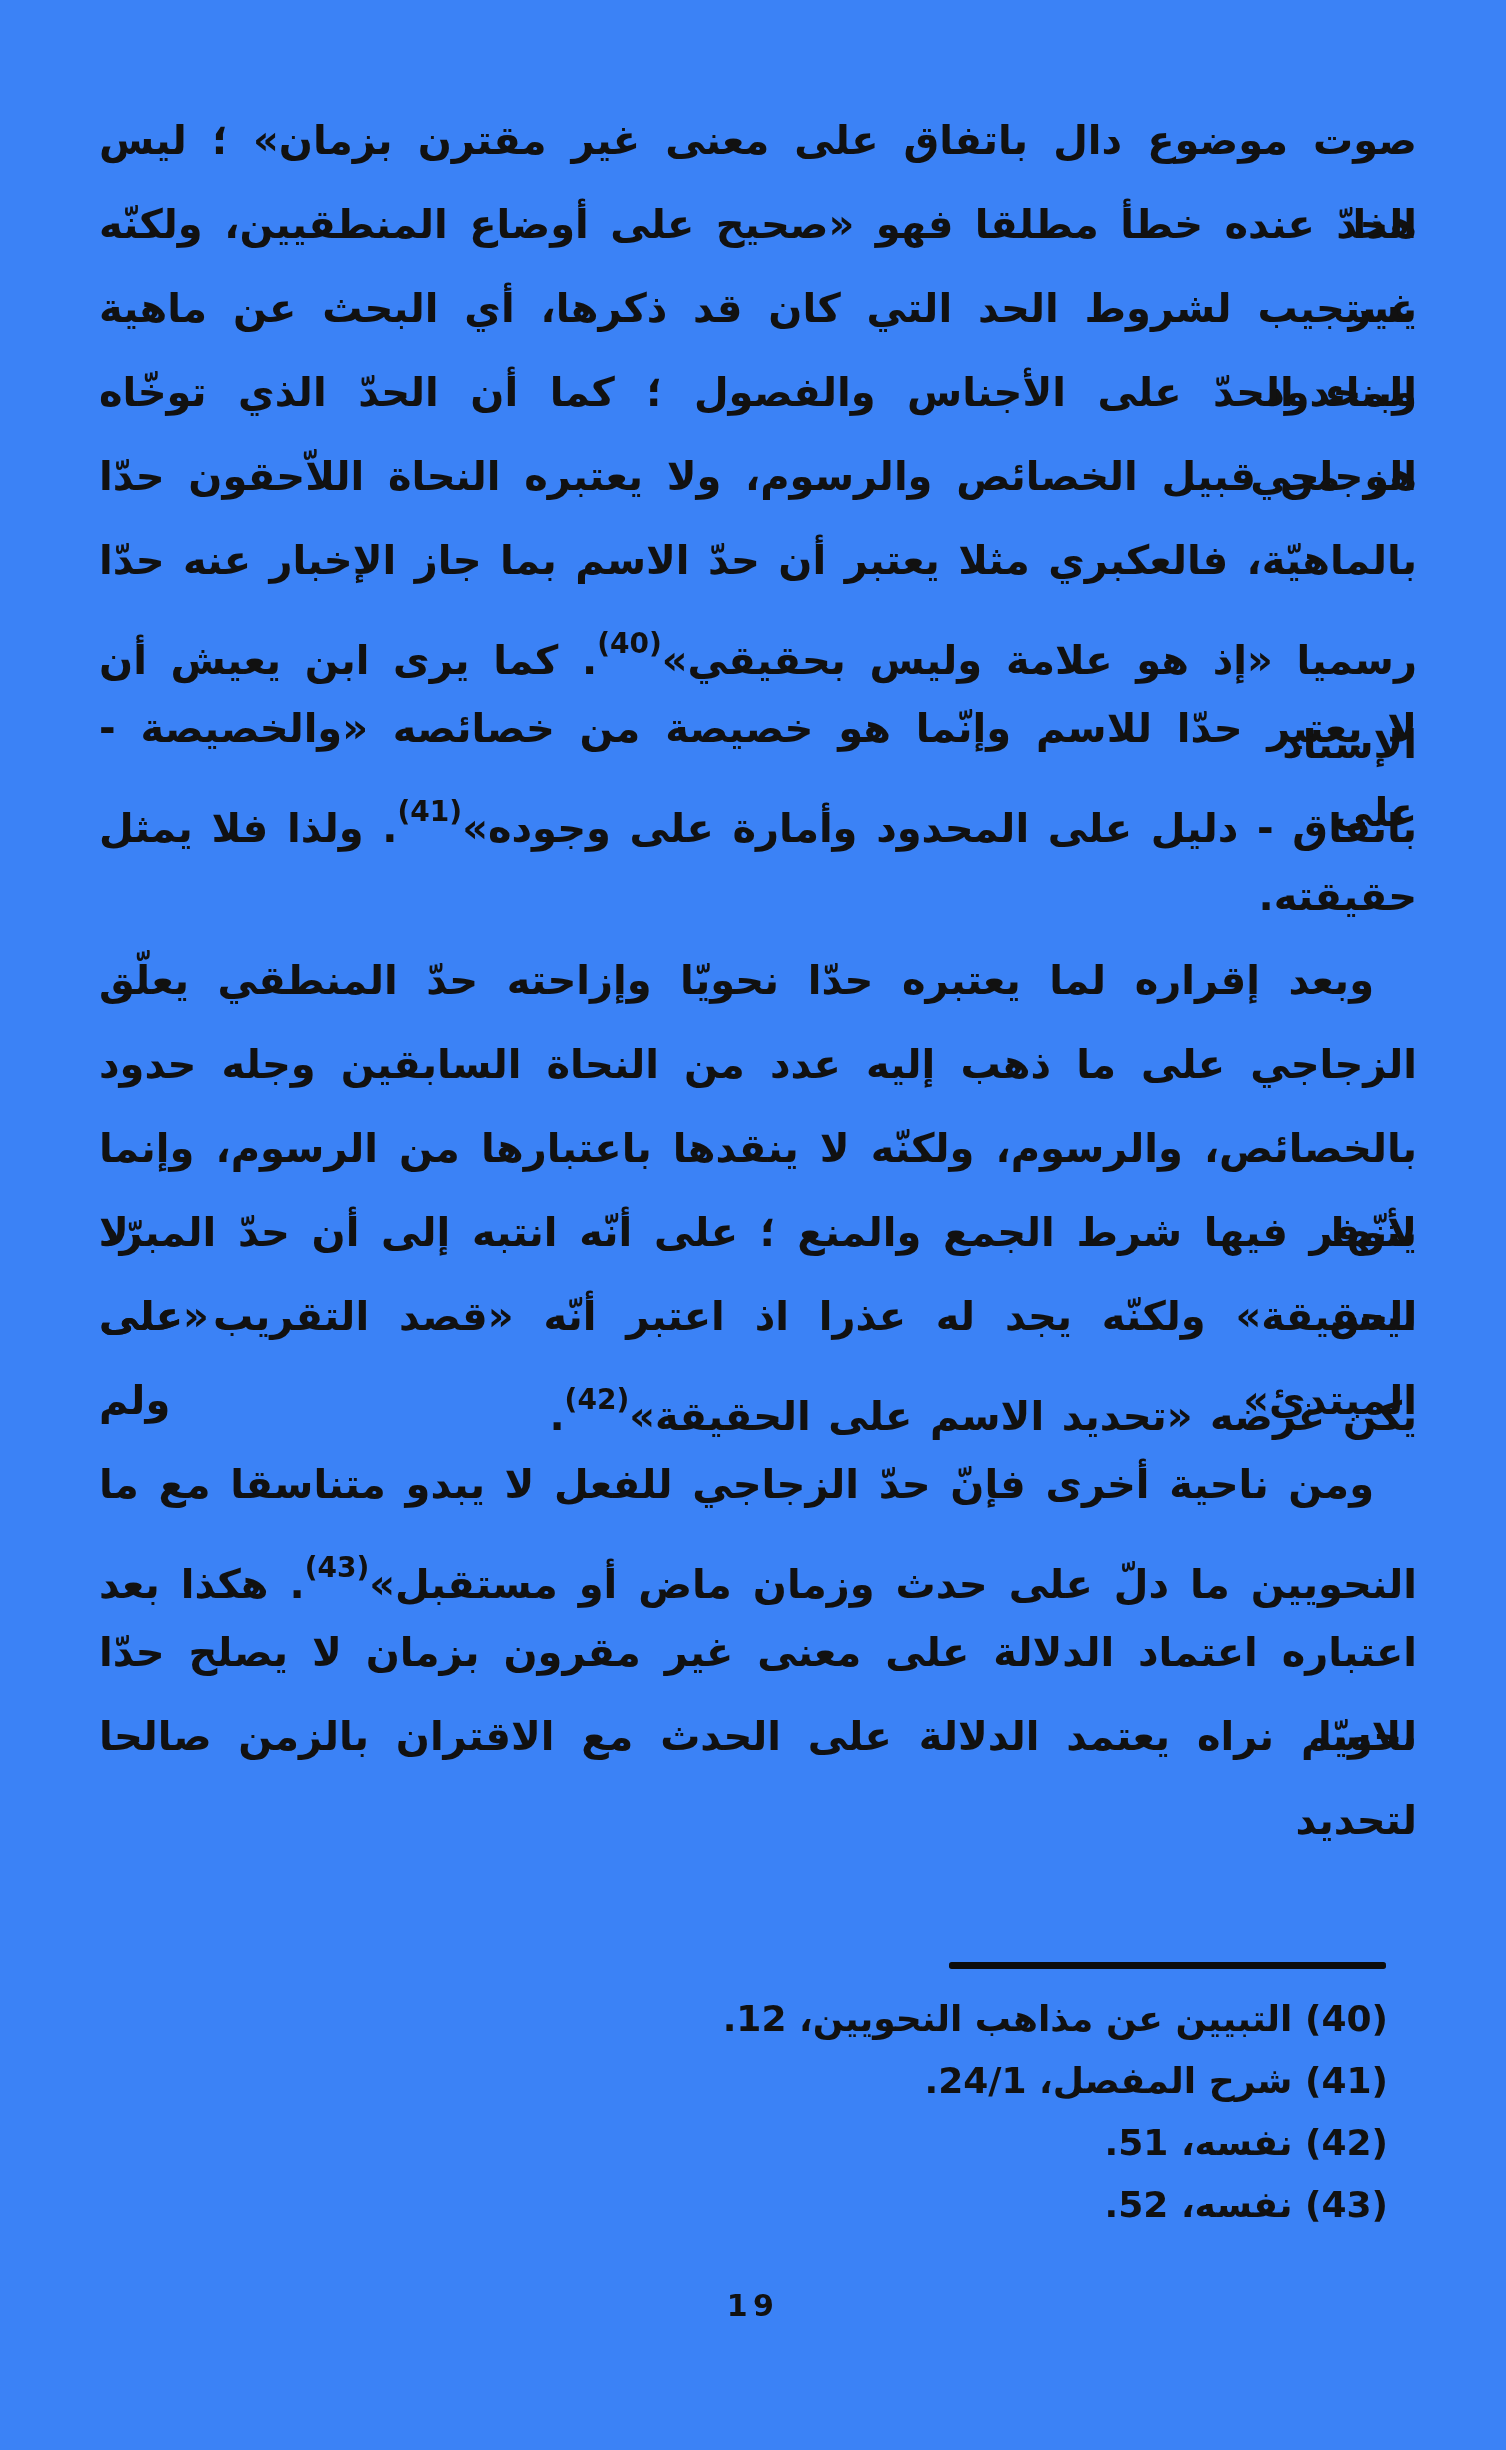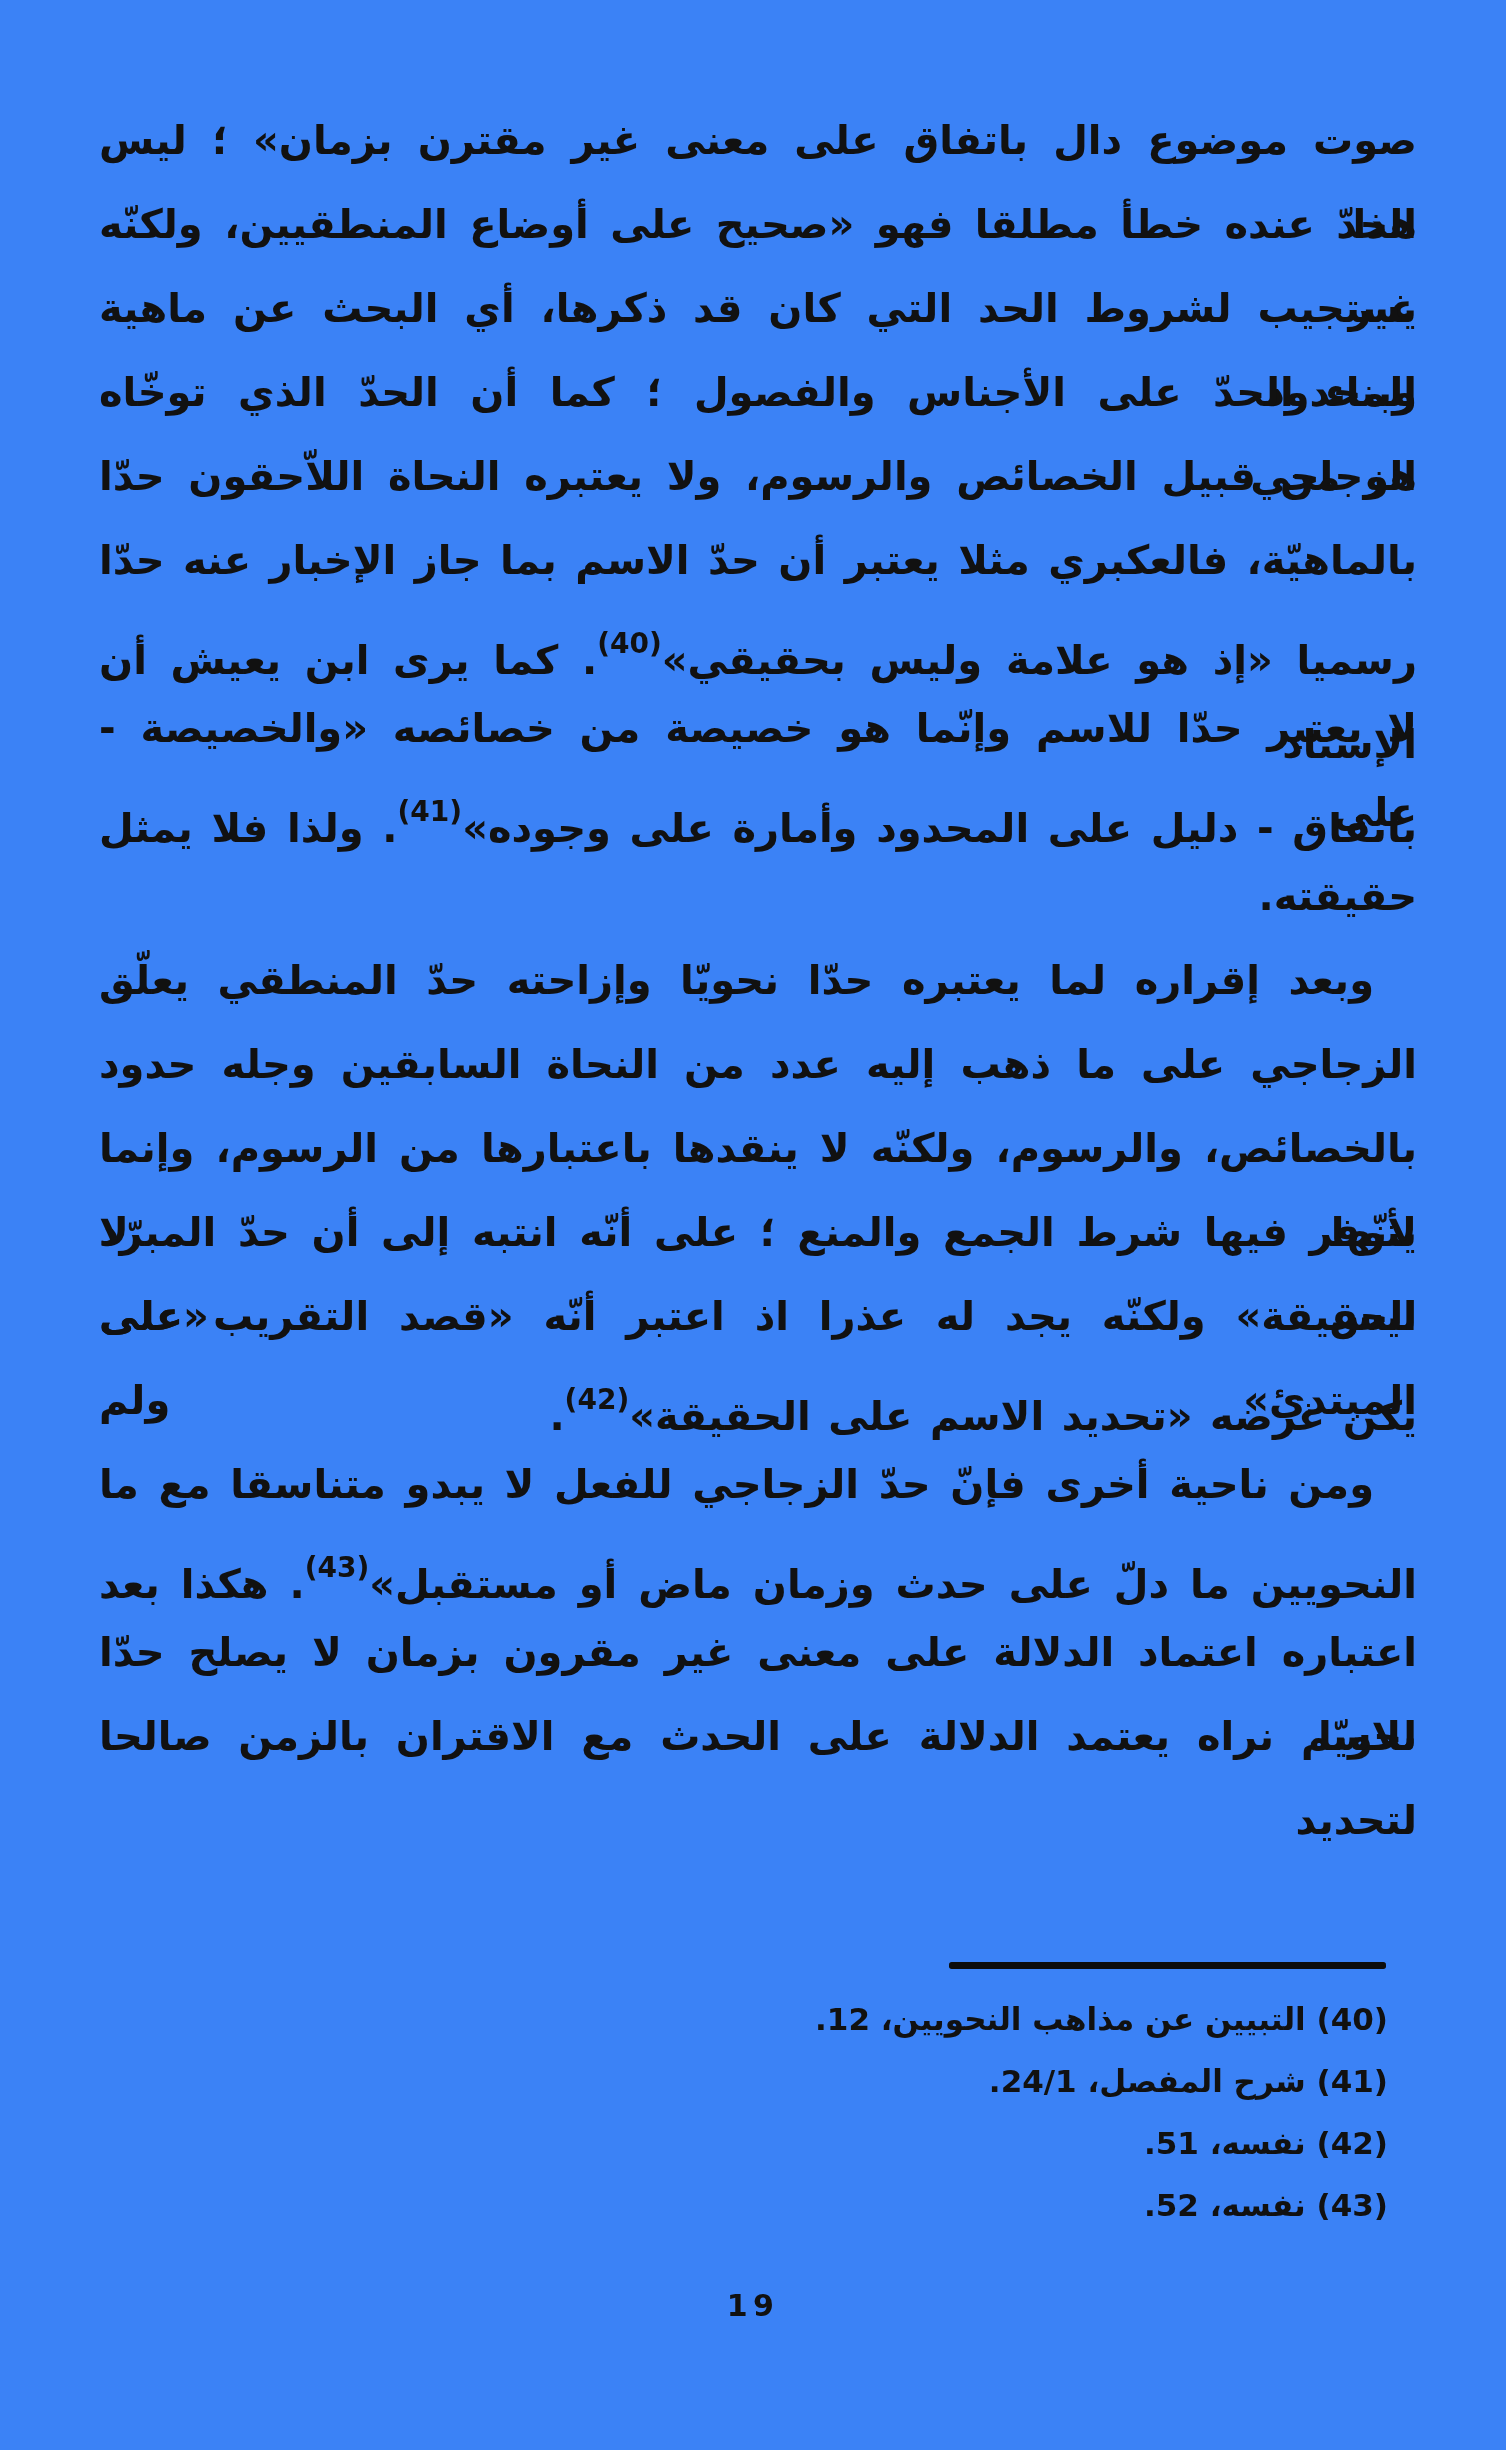--- a/index.html
+++ b/index.html
@@ -57,21 +57,21 @@
   .footnotes {
     position: absolute;
     top: 1988px;
     right: 118px;
     left: 99px;
     direction: rtl;
   }
   .fn-line {
     height: 62px;
     line-height: 62px;
-    font-size: 31px;
+    font-size: 36px;
     font-weight: bold;
     text-align: right;
     color: #111111;
   }
   .page-num {
     position: absolute;
     top: 2288px;
     left: 0;
     width: 100%;
     text-align: center;

